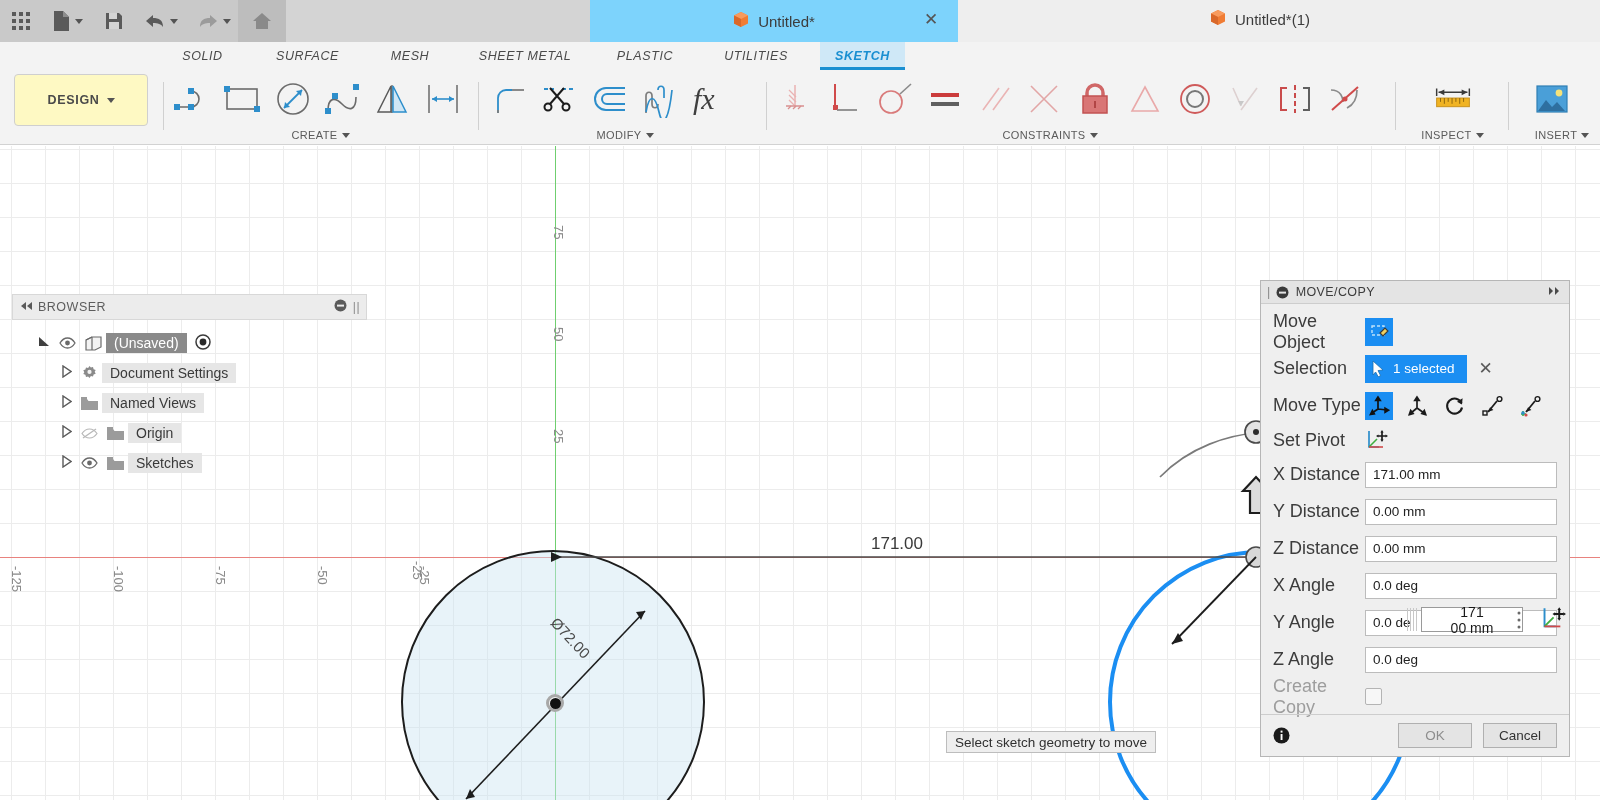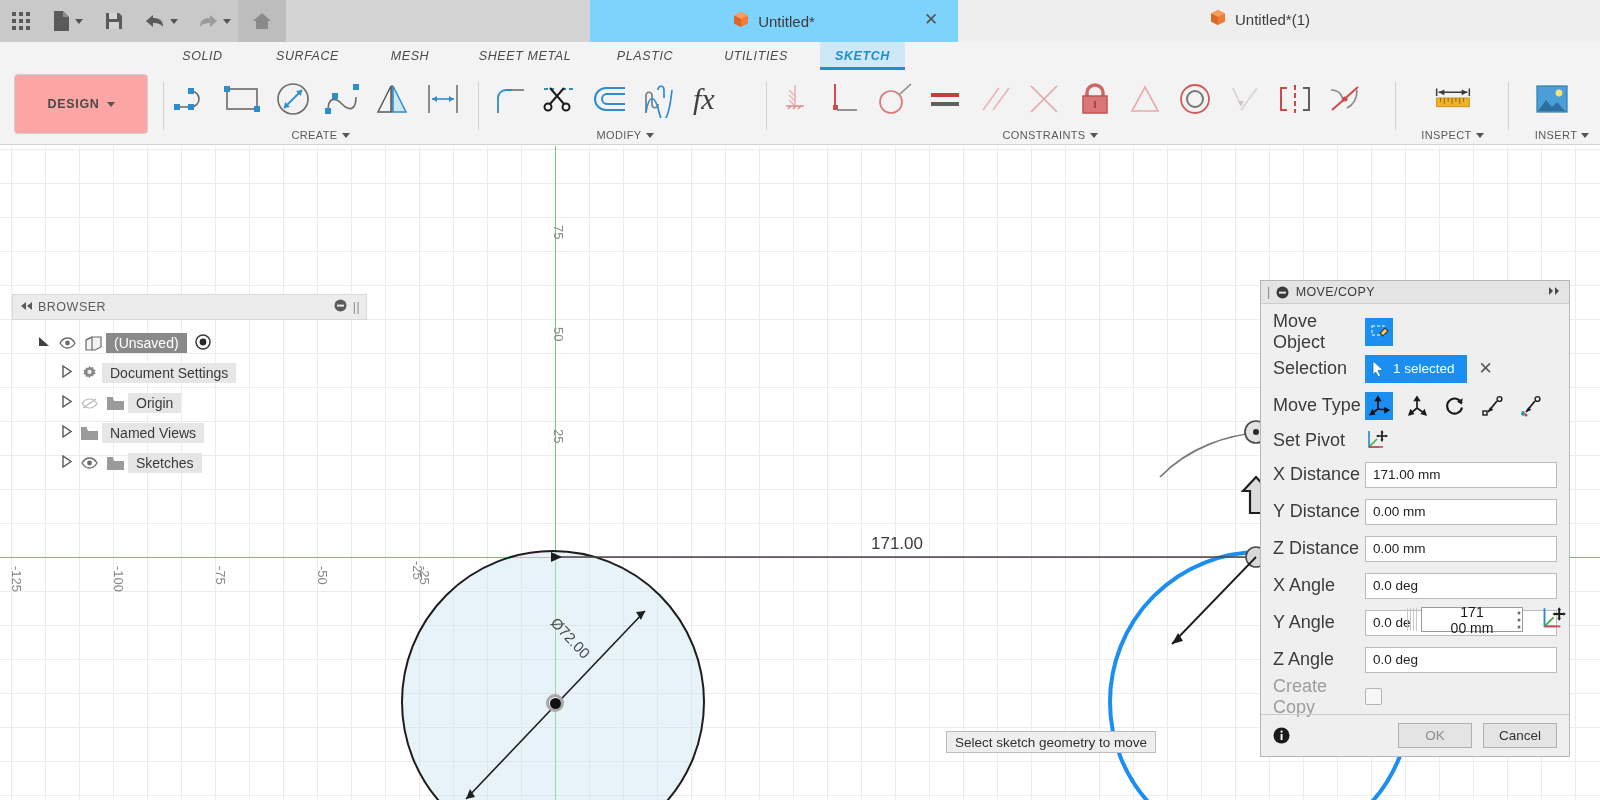--- a/index.html
+++ b/index.html
@@ -55,22 +55,22 @@
   .rtab.active:after{
     content:""; position:absolute; left:0; right:0; bottom:0; height:3px; background:#1a8fd1;
   }
 
   
   #ribbon{
     position:absolute; left:0; top:70px; width:1600px; height:75px;
     background:#f3f3f3; border-bottom:1px solid #d2d2d2;
   }
   #designbtn{
-    position:absolute; left:14px; top:4px; width:134px; height:60px;
-    background:#fca5a5; border:1px solid #cfcfcf; border-radius:4px;
+    position:absolute; left:14px; top:4px; width:134px; height:52px;
+    background:#fef9c3; border:1px solid #cfcfcf; border-radius:4px;
     display:flex; align-items:center; justify-content:center;
     font-size:12.5px; font-weight:bold; color:#4a4a4a; letter-spacing:.7px; cursor:pointer;
   }
   .panel{ position:absolute; top:0; height:75px; }
   .panel .tools{ position:absolute; top:4px; left:0; display:flex; align-items:center; height:50px; }
   .tool{ width:50px; height:50px; display:flex; align-items:center; justify-content:center; cursor:pointer; }
   .panel .plabel{
     position:absolute; bottom:4px; width:100%; text-align:center;
     font-size:11px; color:#5a5a5a; letter-spacing:.4px; display:flex; align-items:center; justify-content:center; cursor:pointer;
   }
@@ -628,48 +628,48 @@
         </span>
         <span class="lbl">Document Settings</span>
       </div>
 
       <div class="brow" style="padding-left:44px">
         <span class="exp">
           <svg width="11" height="13" viewBox="0 0 11 13">
               <path d="M2 1v11l8-5.5z" fill="none" stroke="#5a5a5a" stroke-width="1.4"></path>
             </svg>
         </span>
+        <span class="ficon">
+          <svg width="19" height="15" viewBox="0 0 19 15">
+              <path d="M1 3h6l1.5 2H18v9H1z" fill="#9b9b9b"></path>
+              <rect x="1" y="1" width="6" height="2.5" fill="#9b9b9b"></rect>
+            </svg>
+        </span>
+        <span class="lbl">Named Views</span>
+      </div>
+
+      <div class="brow" style="padding-left:44px">
+        <span class="exp">
+          <svg width="11" height="13" viewBox="0 0 11 13">
+              <path d="M2 1v11l8-5.5z" fill="none" stroke="#5a5a5a" stroke-width="1.4"></path>
+            </svg>
+        </span>
         <span class="eye">
           <svg width="17" height="13" viewBox="0 0 17 13">
               <path d="M8.5 2C4 2 1 6.5 1 6.5s3 4.5 7.5 4.5S16 6.5 16 6.5 13 2 8.5 2z" fill="none" stroke="#b8b8b8" stroke-width="1.2"></path>
               <path d="M2 11L15 2" stroke="#b8b8b8" stroke-width="1.3"></path>
             </svg>
         </span>
         <span class="ficon">
           <svg width="19" height="15" viewBox="0 0 19 15">
               <path d="M1 3h6l1.5 2H18v9H1z" fill="#9b9b9b"></path>
               <rect x="1" y="1" width="6" height="2.5" fill="#9b9b9b"></rect>
             </svg>
         </span>
         <span class="lbl">Origin</span>
-      </div>
-
-      <div class="brow" style="padding-left:44px">
-        <span class="exp">
-          <svg width="11" height="13" viewBox="0 0 11 13">
-              <path d="M2 1v11l8-5.5z" fill="none" stroke="#5a5a5a" stroke-width="1.4"></path>
-            </svg>
-        </span>
-        <span class="ficon">
-          <svg width="19" height="15" viewBox="0 0 19 15">
-              <path d="M1 3h6l1.5 2H18v9H1z" fill="#9b9b9b"></path>
-              <rect x="1" y="1" width="6" height="2.5" fill="#9b9b9b"></rect>
-            </svg>
-        </span>
-        <span class="lbl">Named Views</span>
       </div>
 
       <div class="brow" style="padding-left:44px">
         <span class="exp">
           <svg width="11" height="13" viewBox="0 0 11 13">
               <path d="M2 1v11l8-5.5z" fill="none" stroke="#5a5a5a" stroke-width="1.4"></path>
             </svg>
         </span>
         <span class="eye">
           <svg width="17" height="12" viewBox="0 0 17 12">

